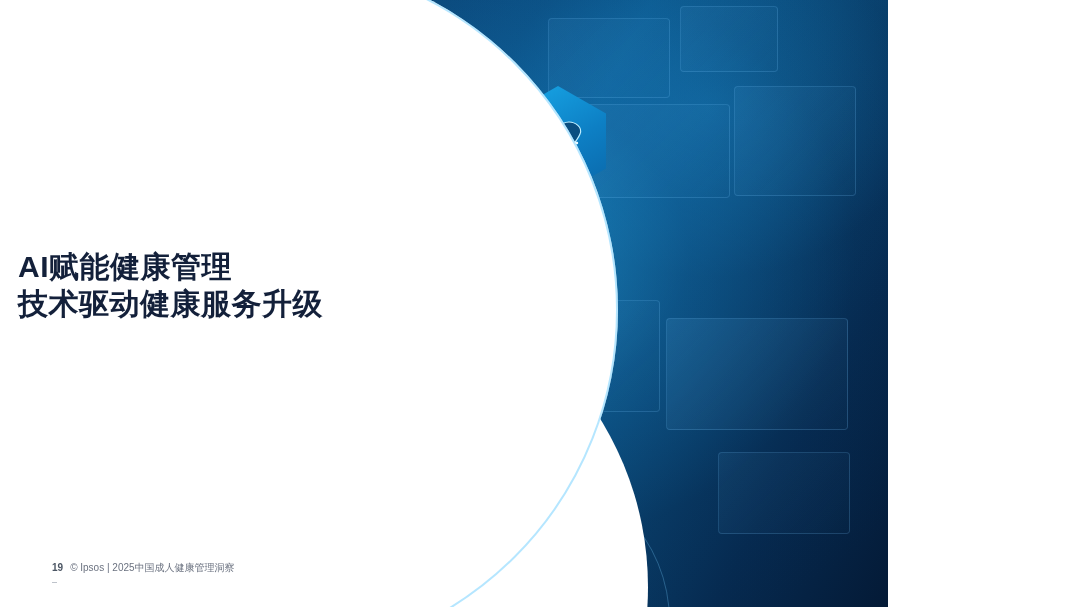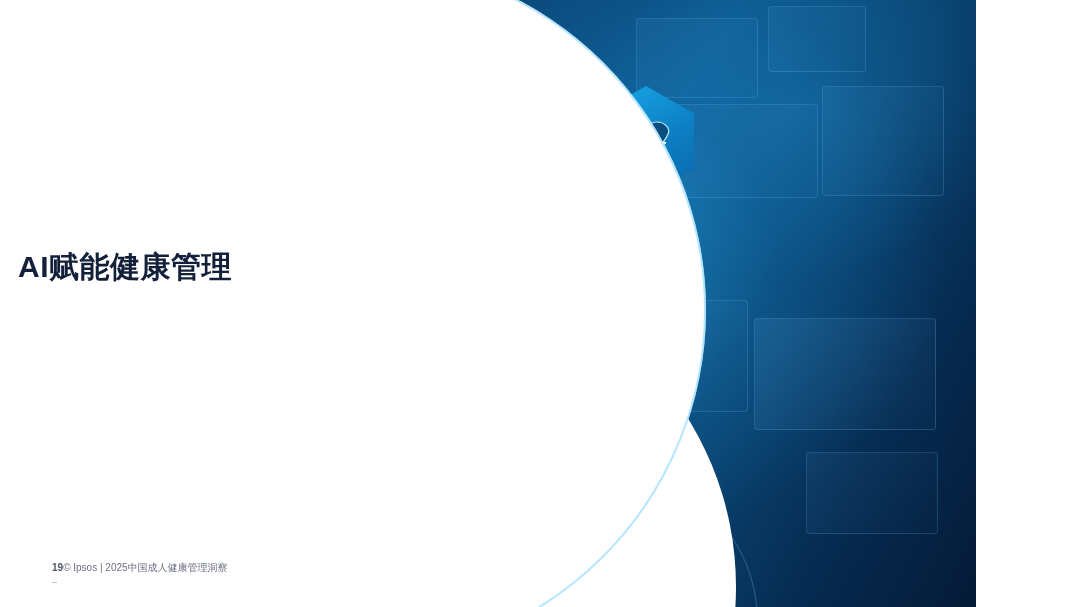--- a/index.html
+++ b/index.html
@@ -5,21 +5,21 @@
   html, body {
     margin: 0;
     padding: 0;
     background: #ffffff;
   }
   body {
     font-family: "Liberation Sans", sans-serif;
   }
   #slide {
     position: relative;
-    width: 976px;
+    width: 888px;
     height: 607px;
     overflow: hidden;
     background: #ffffff;
   }
 
   
   .image-panel {
     position: absolute;
     top: 0;
     right: 0;
@@ -142,20 +142,21 @@
     letter-spacing: 0.5px;
     white-space: nowrap;
   }
 
   .footer {
     position: absolute;
     left: 52px;
     bottom: 32px;
     display: flex;
     align-items: baseline;
+    gap: 7px;
     color: #6b7280;
   }
   .footer .pagenum {
     font-size: 10px;
     color: #4b5563;
     font-weight: bold;
   }
   .footer .ftext {
     font-size: 10px;
     color: #6b7280;
@@ -328,20 +329,21 @@
       </div>
 
       <div class="curve-mask"></div>
       <div class="curve-mask2"></div>
       <div class="curve-edge"></div>
     </div>
   </div>
 
   <div class="title-block">
     <div class="title-line">AI赋能健康管理</div>
+    <div class="title-line">技术驱动健康服务升级</div>
   </div>
 
   <div class="footer">
     <span class="pagenum">19</span>
     <span class="ftext">© Ipsos | 2025中国成人健康管理洞察</span>
   </div>
   <div class="footer-dash">–</div>
 
 </div>
 

